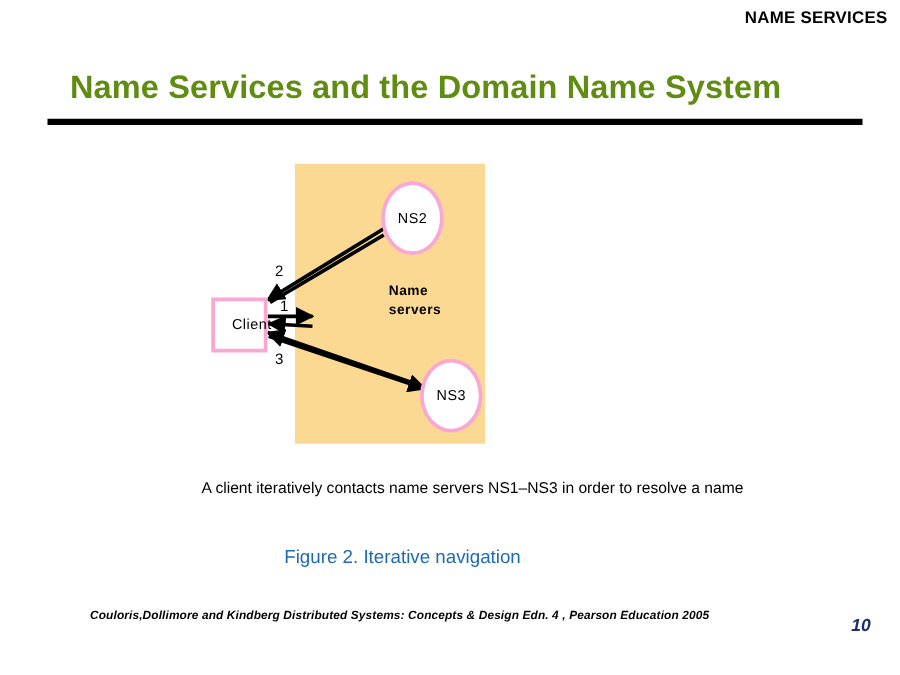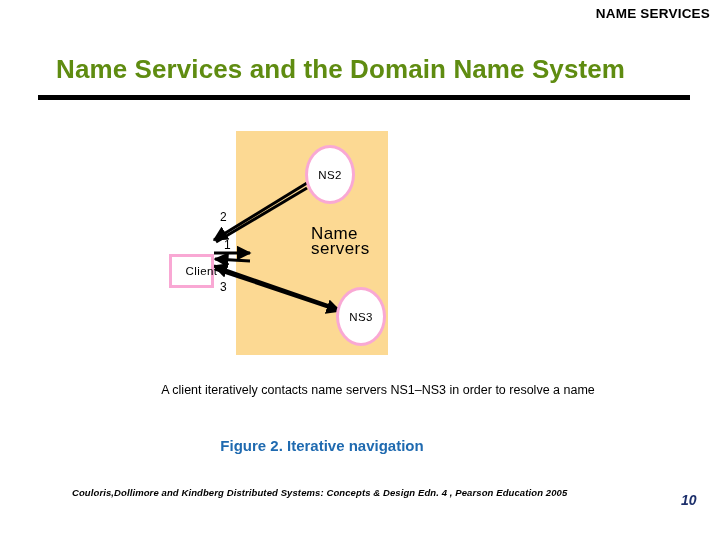--- a/index.html
+++ b/index.html
@@ -74,33 +74,34 @@
     box-sizing: border-box;
     display: flex;
     align-items: center;
     justify-content: center;
     font-size: 11.5px;
     color: #000000;
     letter-spacing: 0.4px;
   }
   .node.ellipse { border-radius: 50%; }
 
-  #client-node { left: 169px; top: 254px; width: 45px; height: 34px; padding-left: 20px; }
+  #client-node { left: 169px; top: 238px; width: 45px; height: 44px; padding-left: 20px; }
   #ns1-node    { left: 247px; top: 218px; width: 50px; height: 59px; }
   #ns2-node    { left: 305px; top: 145px; width: 50px; height: 59px; }
   #ns3-node    { left: 336px; top: 287px; width: 50px; height: 59px; }
 
   .ns-group-label {
     position: absolute;
     left: 311px;
     top: 226px;
-    font-size: 17px;
+    font-size: 11px;
     line-height: 15px;
     letter-spacing: 0.4px;
     color: #000000;
+    font-weight: bold;
   }
 
   .step-label {
     position: absolute;
     font-size: 12px;
     color: #000000;
   }
   #step-1 { left: 224px; top: 238px; }
   #step-2 { left: 220px; top: 210px; }
   #step-3 { left: 220px; top: 280px; }
@@ -117,21 +118,21 @@
     font-size: 12.5px;
     color: #000000;
   }
   .figure-caption {
     position: absolute;
     top: 437px;
     left: 0;
     width: 644px;
     text-align: center;
     font-size: 15px;
-    font-weight: bold;
+    font-weight: normal;
     color: #1f6ab0;
   }
 
   
   .footer-credit {
     position: absolute;
     top: 487px;
     left: 72px;
     font-size: 9.5px;
     font-style: italic;

